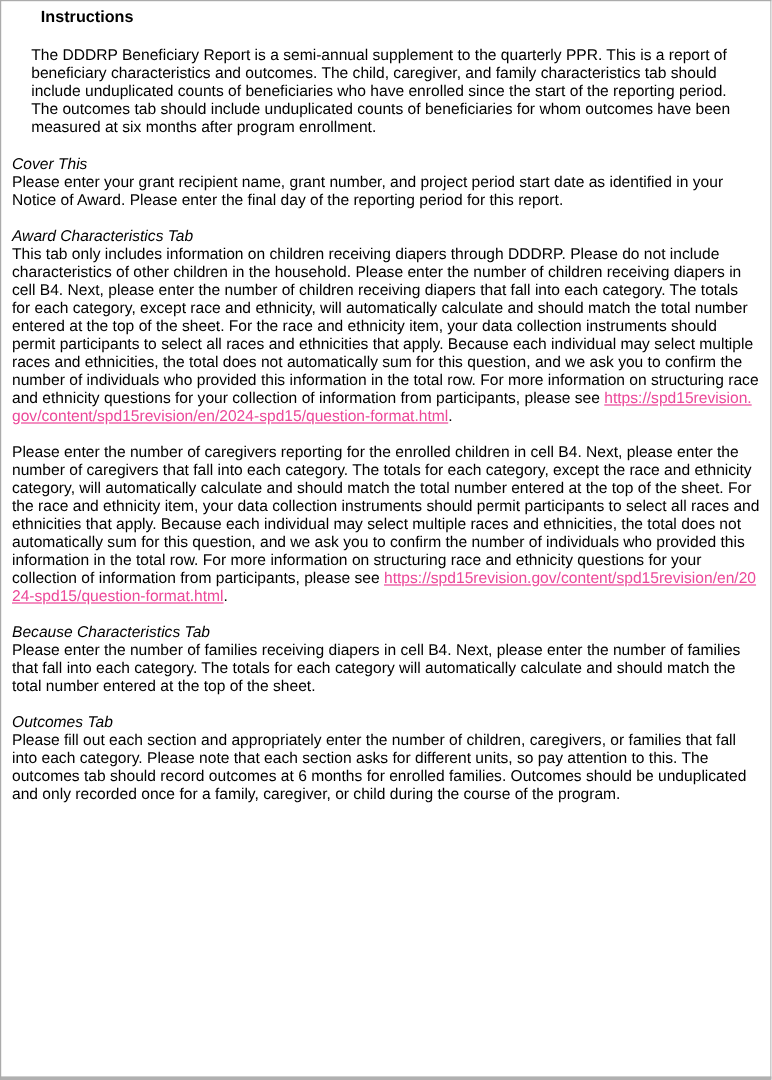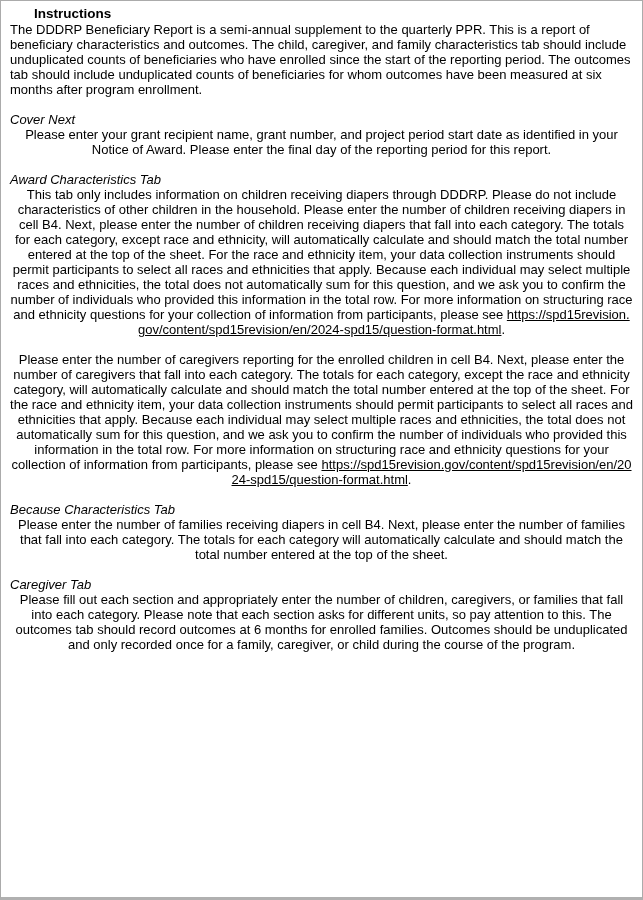--- a/index.html
+++ b/index.html
@@ -27,69 +27,68 @@
   }
   .page-title {
     font-size: 13.5px;
     font-weight: bold;
     font-style: normal;
     margin: 0;
     line-height: 16px;
     padding-left: 24px;
   }
   .intro {
-    margin: 0;
+    margin: 16px;
   }
   .section {
     margin-top: 15px;
   }
   .section-title {
     font-size: 13px;
     font-weight: normal;
     font-style: italic;
     margin: 0;
     line-height: 15px;
   }
   .section-body {
     margin: 0;
-    text-align: center;
   }
   a.doc-link {
-    color: #000000;
+    color: #ec4899;
     text-decoration: underline;
     word-break: break-all;
     cursor: pointer;
   }
 </style>
 </head>
 <body>
 
 <div class="page">
 
   <h1 class="page-title">Instructions</h1>
 
   <p class="intro">The DDDRP Beneficiary Report is a semi-annual supplement to the quarterly PPR. This is a report of beneficiary characteristics and outcomes. The child, caregiver, and family characteristics tab should include unduplicated counts of beneficiaries who have enrolled since the start of the reporting period. The outcomes tab should include unduplicated counts of beneficiaries for whom outcomes have been measured at six months after program enrollment.</p>
 
   <div class="section">
-    <h2 class="section-title">Cover Next</h2>
+    <h2 class="section-title">Cover This</h2>
     <p class="section-body">Please enter your grant recipient name, grant number, and project period start date as identified in your Notice of Award. Please enter the final day of the reporting period for this report.</p>
   </div>
 
   <div class="section">
     <h2 class="section-title">Award Characteristics Tab</h2>
     <p class="section-body"><span>This tab only includes information on children receiving diapers through DDDRP. Please do not include characteristics of other children in the household. Please enter the number of children receiving diapers in cell B4. Next, please enter the number of children receiving diapers that fall into each category. The totals for each category, except race and ethnicity, will automatically calculate and should match the total number entered at the top of the sheet. For the race and ethnicity item, your data collection instruments should permit participants to select all races and ethnicities that apply. Because each individual may select multiple races and ethnicities, the total does not automatically sum for this question, and we ask you to confirm the number of individuals who provided this information in the total row. For more information on structuring race and ethnicity questions for your collection of information from participants, please see </span><a href="#" class="doc-link">https://spd15revision.gov/content/spd15revision/en/2024-spd15/question-format.html</a><span>.</span></p>
   </div>
 
   <div class="section">
     <p class="section-body"><span>Please enter the number of caregivers reporting for the enrolled children in cell B4. Next, please enter the number of caregivers that fall into each category. The totals for each category, except the race and ethnicity category, will automatically calculate and should match the total number entered at the top of the sheet. For the race and ethnicity item, your data collection instruments should permit participants to select all races and ethnicities that apply. Because each individual may select multiple races and ethnicities, the total does not automatically sum for this question, and we ask you to confirm the number of individuals who provided this information in the total row. For more information on structuring race and ethnicity questions for your collection of information from participants, please see </span><a href="#" class="doc-link">https://spd15revision.gov/content/spd15revision/en/2024-spd15/question-format.html</a><span>.</span></p>
   </div>
 
   <div class="section">
     <h2 class="section-title">Because Characteristics Tab</h2>
     <p class="section-body">Please enter the number of families receiving diapers in cell B4. Next, please enter the number of families that fall into each category. The totals for each category will automatically calculate and should match the total number entered at the top of the sheet.</p>
   </div>
 
   <div class="section">
-    <h2 class="section-title">Caregiver Tab</h2>
+    <h2 class="section-title">Outcomes Tab</h2>
     <p class="section-body">Please fill out each section and appropriately enter the number of children, caregivers, or families that fall into each category. Please note that each section asks for different units, so pay attention to this. The outcomes tab should record outcomes at 6 months for enrolled families. Outcomes should be unduplicated and only recorded once for a family, caregiver, or child during the course of the program.</p>
   </div>
 
 </div>
 
 </body></html>

